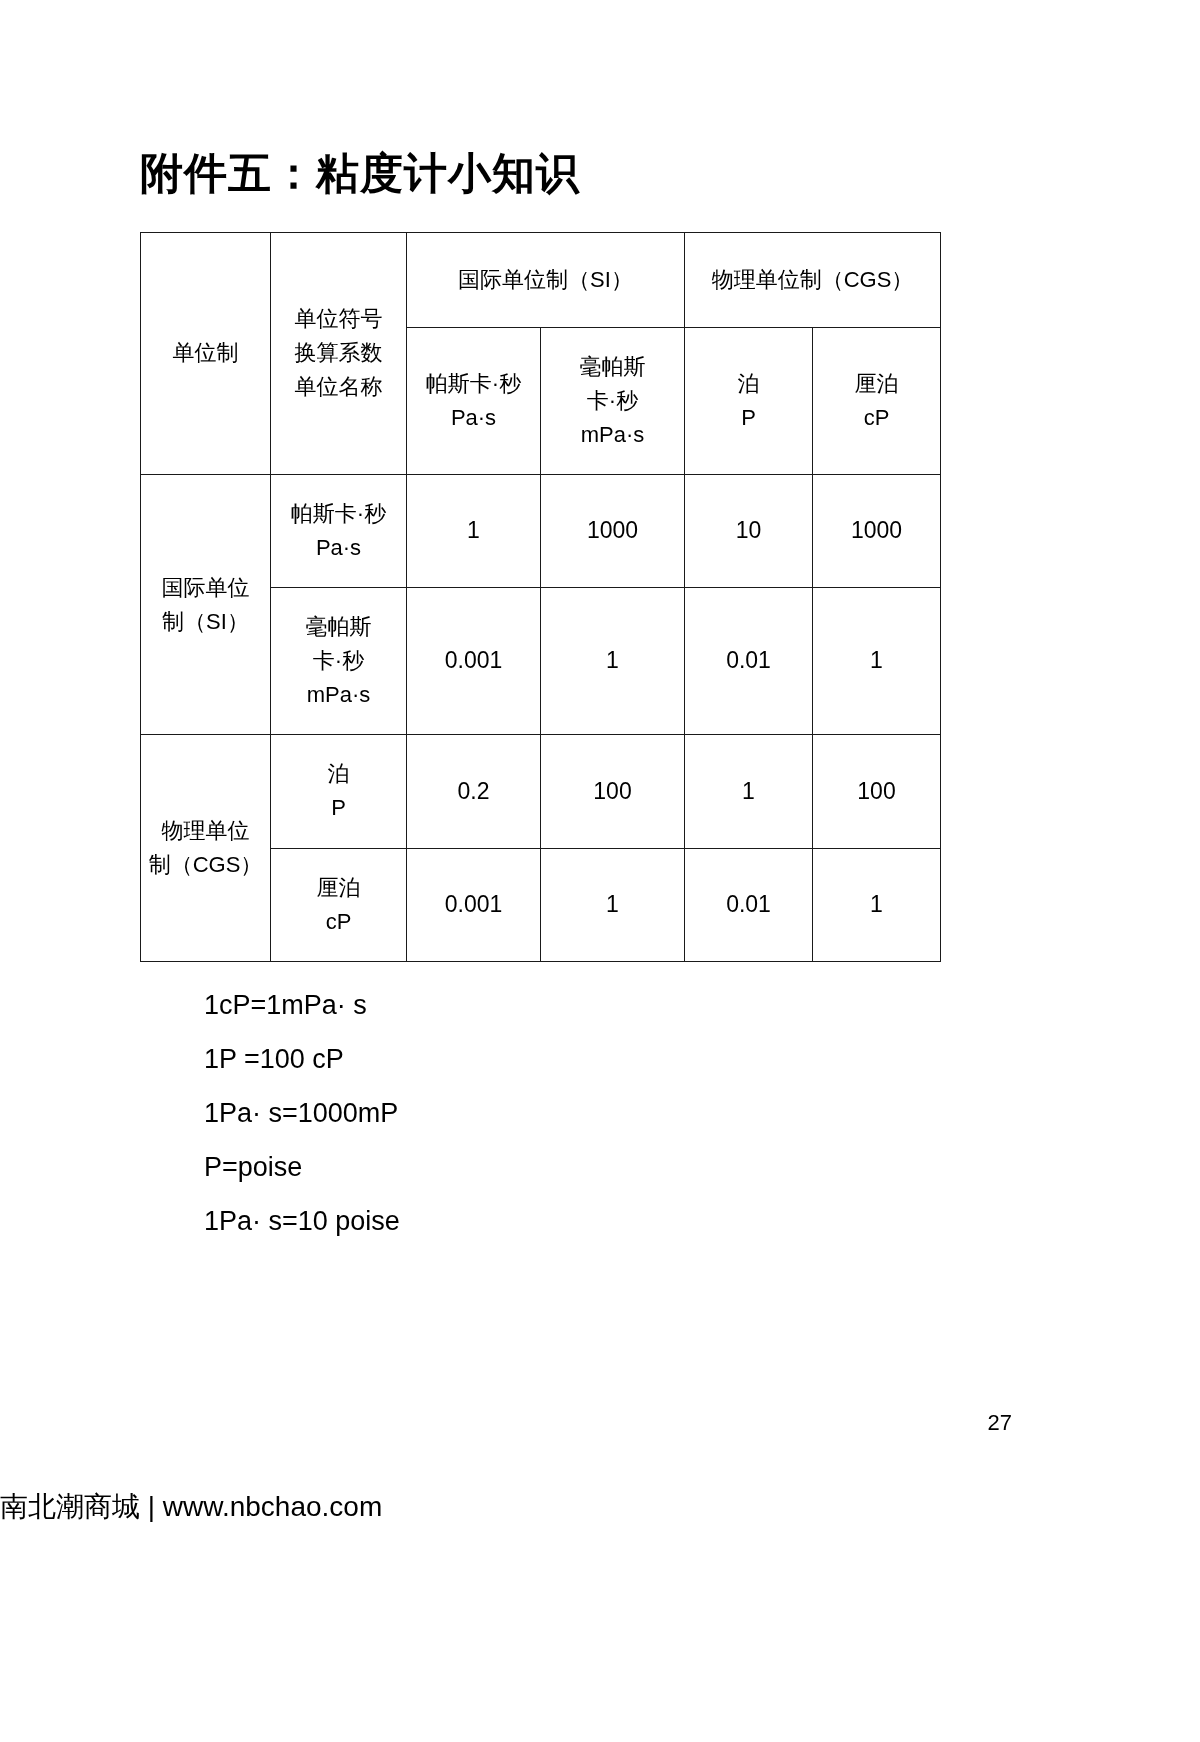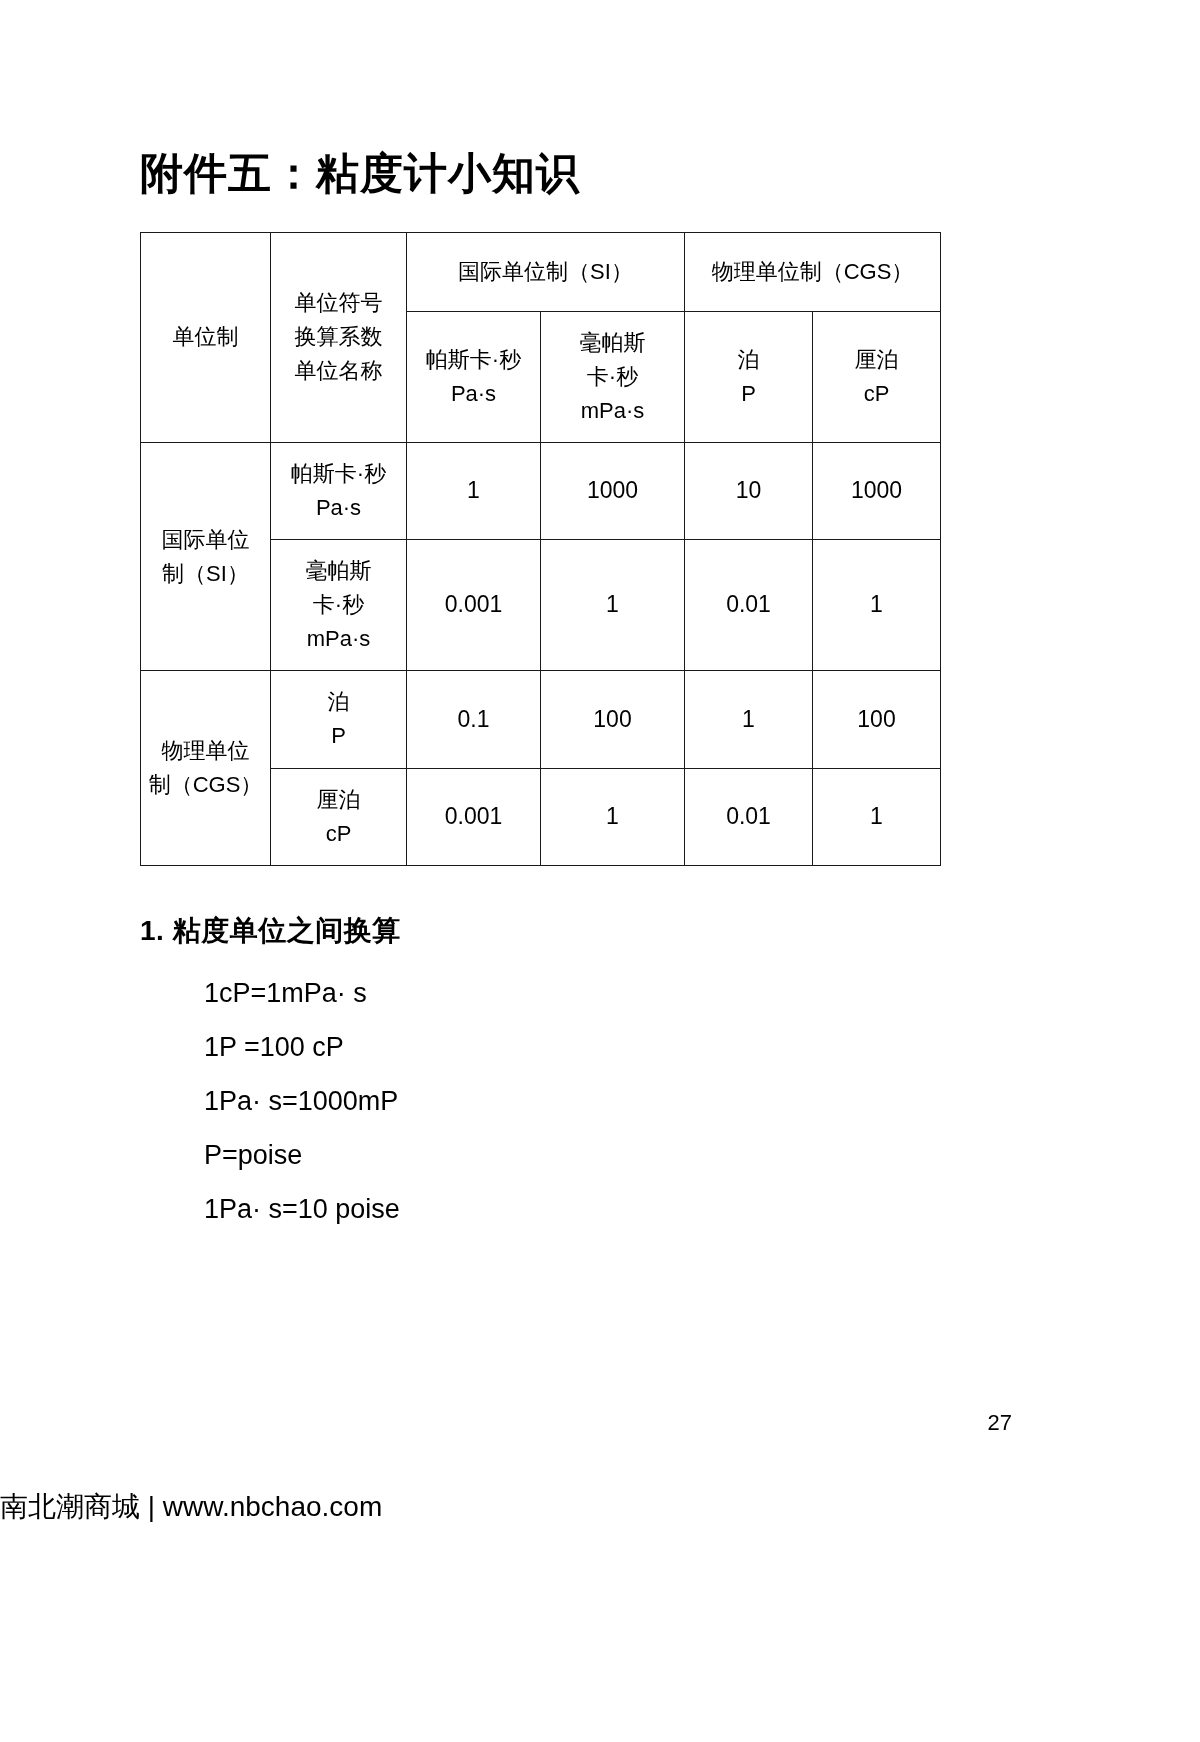--- a/index.html
+++ b/index.html
@@ -45,21 +45,21 @@
     border-collapse: collapse;
     width: 800px;
     table-layout: fixed;
     font-size: 22px;
   }
   table.conv td, table.conv th {
     border: 1.6px solid #1a1a1a;
     text-align: center;
     vertical-align: middle;
     font-weight: normal;
-    padding: 14px 2px;
+    padding: 22px 2px;
     line-height: 1.55;
   }
   .col-sys   { width: 130px; }
   .col-sym   { width: 136px; }
   .col-pas   { width: 134px; }
   .col-mpas  { width: 144px; }
   .col-p     { width: 128px; }
   .col-cp    { width: 128px; }
 
   .grp-head { height: 50px; font-size: 22px; }
@@ -183,40 +183,39 @@
 
       <tr>
         <td rowspan="2" class="rowlabel">
           <div>物理单位</div>
           <div>制（CGS）</div>
         </td>
         <td class="cell-sub">
           <div>泊</div>
           <div>P</div>
         </td>
-        <td class="num">0.1</td>
+        <td class="num">0.2</td>
         <td class="num">100</td>
         <td class="num">1</td>
         <td class="num">100</td>
       </tr>
 
       <tr>
         <td class="cell-sub">
           <div>厘泊</div>
           <div>cP</div>
         </td>
         <td class="num">0.001</td>
         <td class="num">1</td>
         <td class="num">0.01</td>
         <td class="num">1</td>
       </tr>
     </tbody>
   </table>
 
-  <h2 class="section">1. 粘度单位之间换算</h2>
 
   <ul class="formulas">
     <li>1cP=1mPa· s</li>
     <li>1P =100 cP</li>
     <li>1Pa· s=1000mP</li>
     <li>P=poise</li>
     <li>1Pa· s=10 poise</li>
   </ul>
 
   <div class="page-number">27</div>

